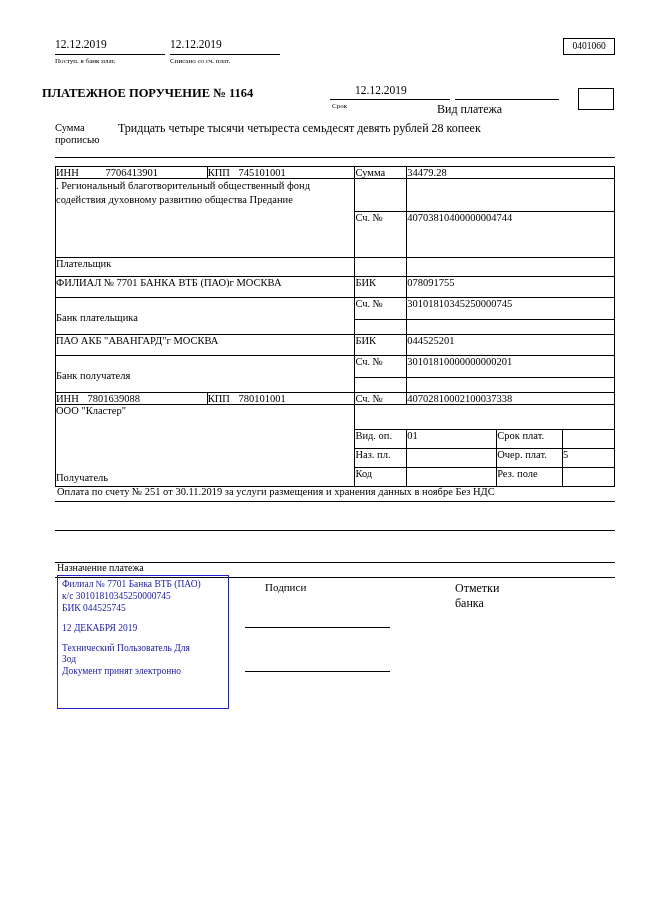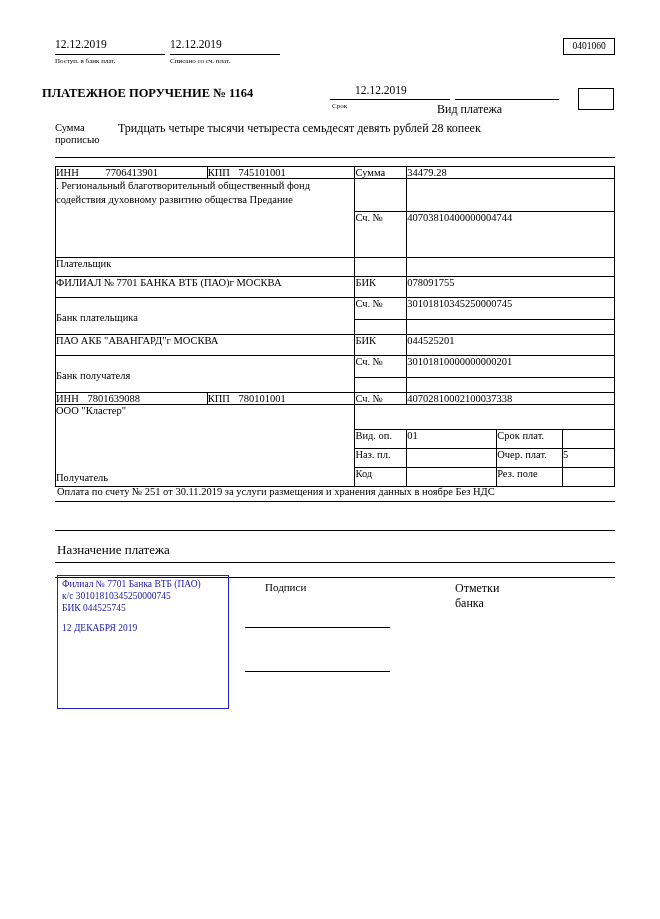--- a/index.html
+++ b/index.html
@@ -85,21 +85,21 @@
 
   
   .purpose-text {
     top: 486px; left: 57px;
     font-size: 10.5px;
     width: 560px;
   }
   .purpose-line-1 { top: 501px; left: 55px; width: 560px; border-bottom: 1px solid #000; }
   .purpose-line-2 { top: 530px; left: 55px; width: 560px; border-bottom: 1px solid #000; }
   .purpose-line-3 { top: 562px; left: 55px; width: 560px; border-bottom: 1px solid #000; }
-  .purpose-cap { top: 542px; left: 57px; font-size: 13px; }
+  .purpose-cap { top: 562px; left: 57px; font-size: 10px; }
 
   
   .sign-line-h { top: 577px; left: 55px; width: 560px; border-top: 1px solid #000; }
   .sign-label { top: 581px; left: 265px; font-size: 11px; }
   .bank-marks-label { top: 581px; left: 455px; font-size: 12px; }
 
   .stamp {
     top: 575px; left: 57px;
     width: 172px; height: 134px;
     border: 1px solid #2222cc;
@@ -286,19 +286,24 @@
   <div class="abs sign-label">Подписи</div>
   <div class="abs bank-marks-label">Отметки банка</div>
 
   <div class="abs stamp">
     <div class="blk">
       <div>Филиал № 7701 Банка ВТБ (ПАО)</div>
       <div>к/с 30101810345250000745</div>
       <div>БИК 044525745</div>
     </div>
     <div class="blk">12 ДЕКАБРЯ 2019</div>
+    <div>
+      <div>Технический Пользователь Для</div>
+      <div>Зод</div>
+      <div>Документ принят электронно</div>
+    </div>
   </div>
 
   <div class="abs sign-rule-1"></div>
   <div class="abs sign-rule-2"></div>
 
 
 </div>
 
 </body></html>

